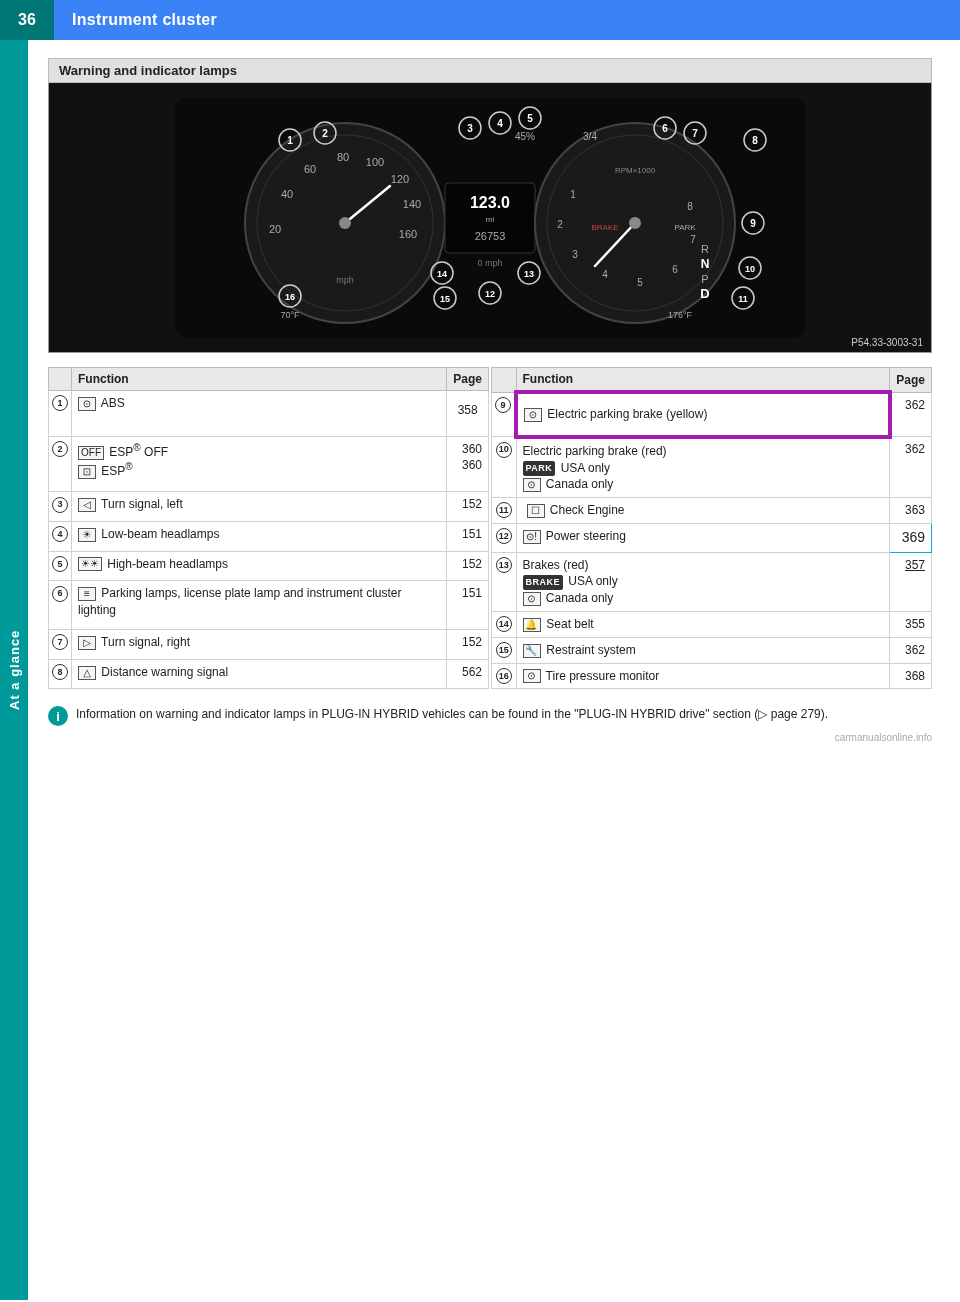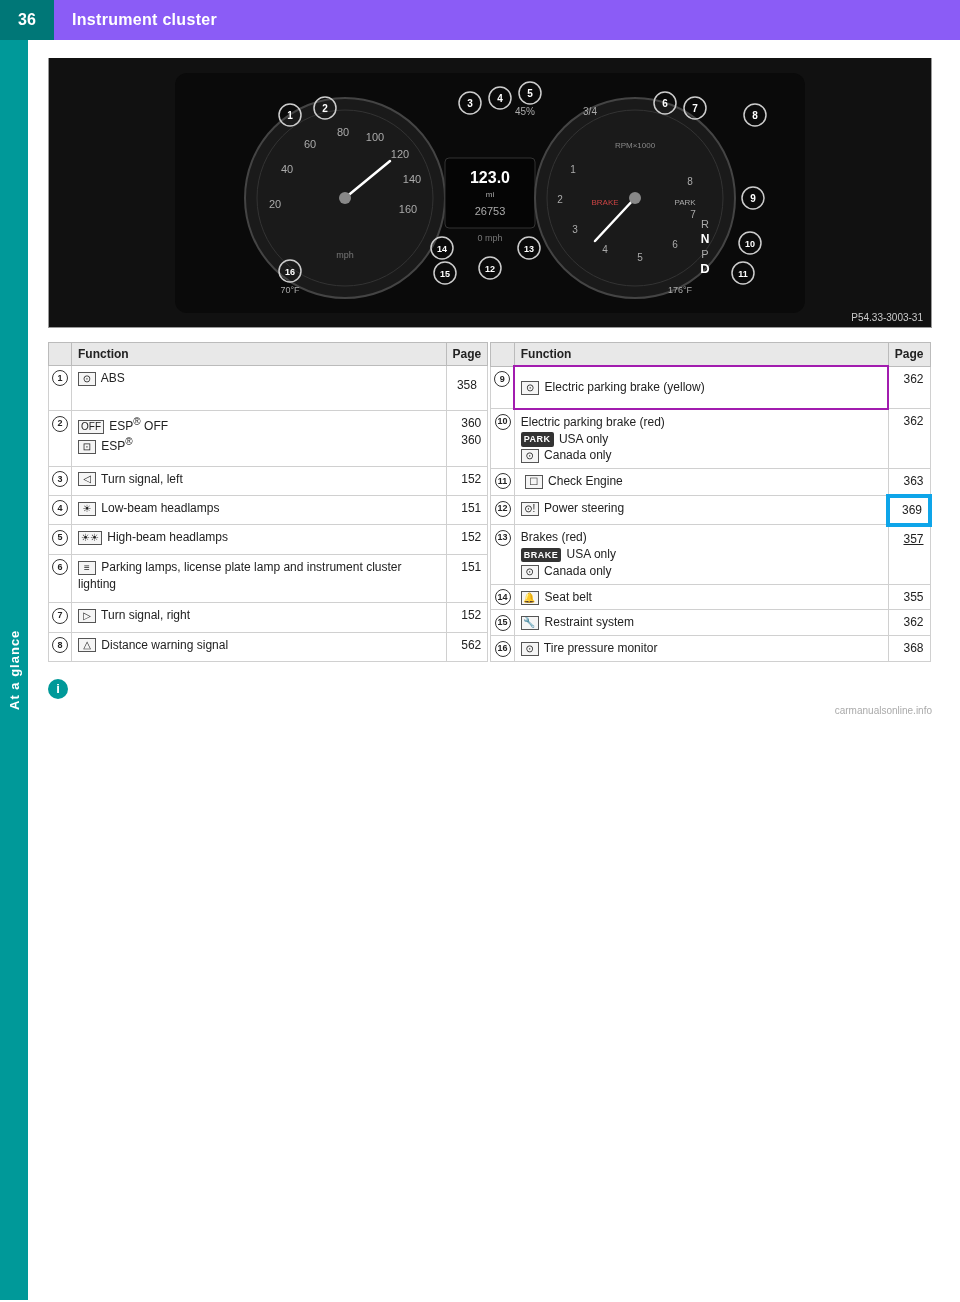--- a/index.html
+++ b/index.html
@@ -9,21 +9,21 @@
       font-family: Arial, Helvetica, sans-serif;
       background: #fff;
       font-size: 13px;
       color: #222;
     }
 
     
     .header-bar {
       display: flex;
       align-items: center;
-      background: #8b5cf6;
+      background: #3b82f6;
       height: 40px;
       padding: 0 0 0 0;
     }
     .header-page-num {
       background: #007777;
       color: #fff;
       font-weight: bold;
       font-size: 16px;
       width: 54px;
       height: 40px;
@@ -209,20 +209,21 @@
   <div class="header-title">Instrument cluster</div>
 </div>
 
 <div class="page-body">
 
   <div class="side-tab">At a glance</div>
 
   <div class="main-content">
 
     
+    <div class="section-box">Warning and indicator lamps</div>
 
     
     <div class="dashboard-img-area">
 
       <svg class="cluster-svg" viewBox="0 0 630 240" xmlns="http://www.w3.org/2000/svg">
 
         <rect width="630" height="240" fill="#0a0a0a" rx="12"></rect>
 
         <circle cx="170" cy="125" r="100" fill="#1a1a1a" stroke="#444" stroke-width="2"></circle>
         <circle cx="170" cy="125" r="88" fill="none" stroke="#333" stroke-width="1"></circle>
@@ -407,21 +408,21 @@
           <tr>
             <th style="width:22px; border:1px solid #bbb; background:#e8e8e8; padding:4px 3px;"></th>
             <th style="border:1px solid #bbb; background:#e8e8e8; padding:4px 6px; text-align:left; font-size:12px;">Function</th>
             <th style="width:38px; border:1px solid #bbb; background:#e8e8e8; padding:4px 6px; text-align:right; font-size:12px;">Page</th>
           </tr>
         </thead>
         <tbody>
 
           <tr>
             <td style="border:1px solid #d0d0d0; padding:4px 3px; text-align:center; vertical-align:top; font-size:11px;"><span class="circle-num">9</span></td>
-            <td style="border:2px solid #a21caf; padding:12px 6px; vertical-align:top; font-size:12px;">
+            <td style="border:4px solid #a21caf; padding:12px 6px; vertical-align:top; font-size:12px;">
               <span class="icon-box">⊙</span> Electric parking brake (yellow)
             </td>
             <td style="border:1px solid #d0d0d0; padding:4px 6px; text-align:right; vertical-align:top; font-size:12px;">362</td>
           </tr>
 
           <tr>
             <td style="border:1px solid #d0d0d0; padding:4px 3px; text-align:center; vertical-align:top; font-size:11px;"><span class="circle-num">10</span></td>
             <td style="border:1px solid #d0d0d0; padding:4px 6px; vertical-align:top; font-size:12px;">
               Electric parking brake (red)<br>
               <span class="icon-badge">PARK</span> USA only<br>
@@ -436,21 +437,21 @@
               <span class="icon-box">☐</span> Check Engine
             </td>
             <td style="border:1px solid #d0d0d0; padding:4px 6px; text-align:right; vertical-align:top; font-size:12px;">363</td>
           </tr>
 
           <tr>
             <td style="border:1px solid #d0d0d0; padding:4px 3px; text-align:center; vertical-align:top; font-size:11px;"><span class="circle-num">12</span></td>
             <td style="border:1px solid #d0d0d0; padding:4px 6px; vertical-align:top; font-size:12px;">
               <span class="icon-box">⊙!</span> Power steering
             </td>
-            <td style="border:4px solid #0ea5e9; padding:4px 6px; text-align:right; vertical-align:top; font-size:12px;">369</td>
+            <td style="border:1px solid #0ea5e9; padding:4px 6px; text-align:right; vertical-align:top; font-size:14px;">369</td>
           </tr>
 
           <tr>
             <td style="border:1px solid #d0d0d0; padding:4px 3px; text-align:center; vertical-align:top; font-size:11px;"><span class="circle-num">13</span></td>
             <td style="border:1px solid #d0d0d0; padding:4px 6px; vertical-align:top; font-size:12px;">
               Brakes (red)<br>
               <span class="icon-badge">BRAKE</span> USA only<br>
               <span class="icon-box">⊙</span> Canada only
             </td>
             <td style="border:1px solid #d0d0d0; padding:4px 6px; text-align:right; vertical-align:top; font-size:12px;text-decoration:underline;">357</td>
@@ -479,19 +480,20 @@
             </td>
             <td style="border:1px solid #d0d0d0; padding:4px 6px; text-align:right; vertical-align:top; font-size:12px;">368</td>
           </tr>
         </tbody>
       </table>
     </div>
 
     
     <div class="info-note">
       <div class="info-icon">i</div>
+      <div>Information on warning and indicator lamps in PLUG-IN HYBRID vehicles can be found in the "PLUG-IN HYBRID drive" section (▷ page 279).</div>
     </div>
 
     
     <div class="watermark">carmanualsonline.info</div>
 
   </div>
 </div>
 
 </body></html>

